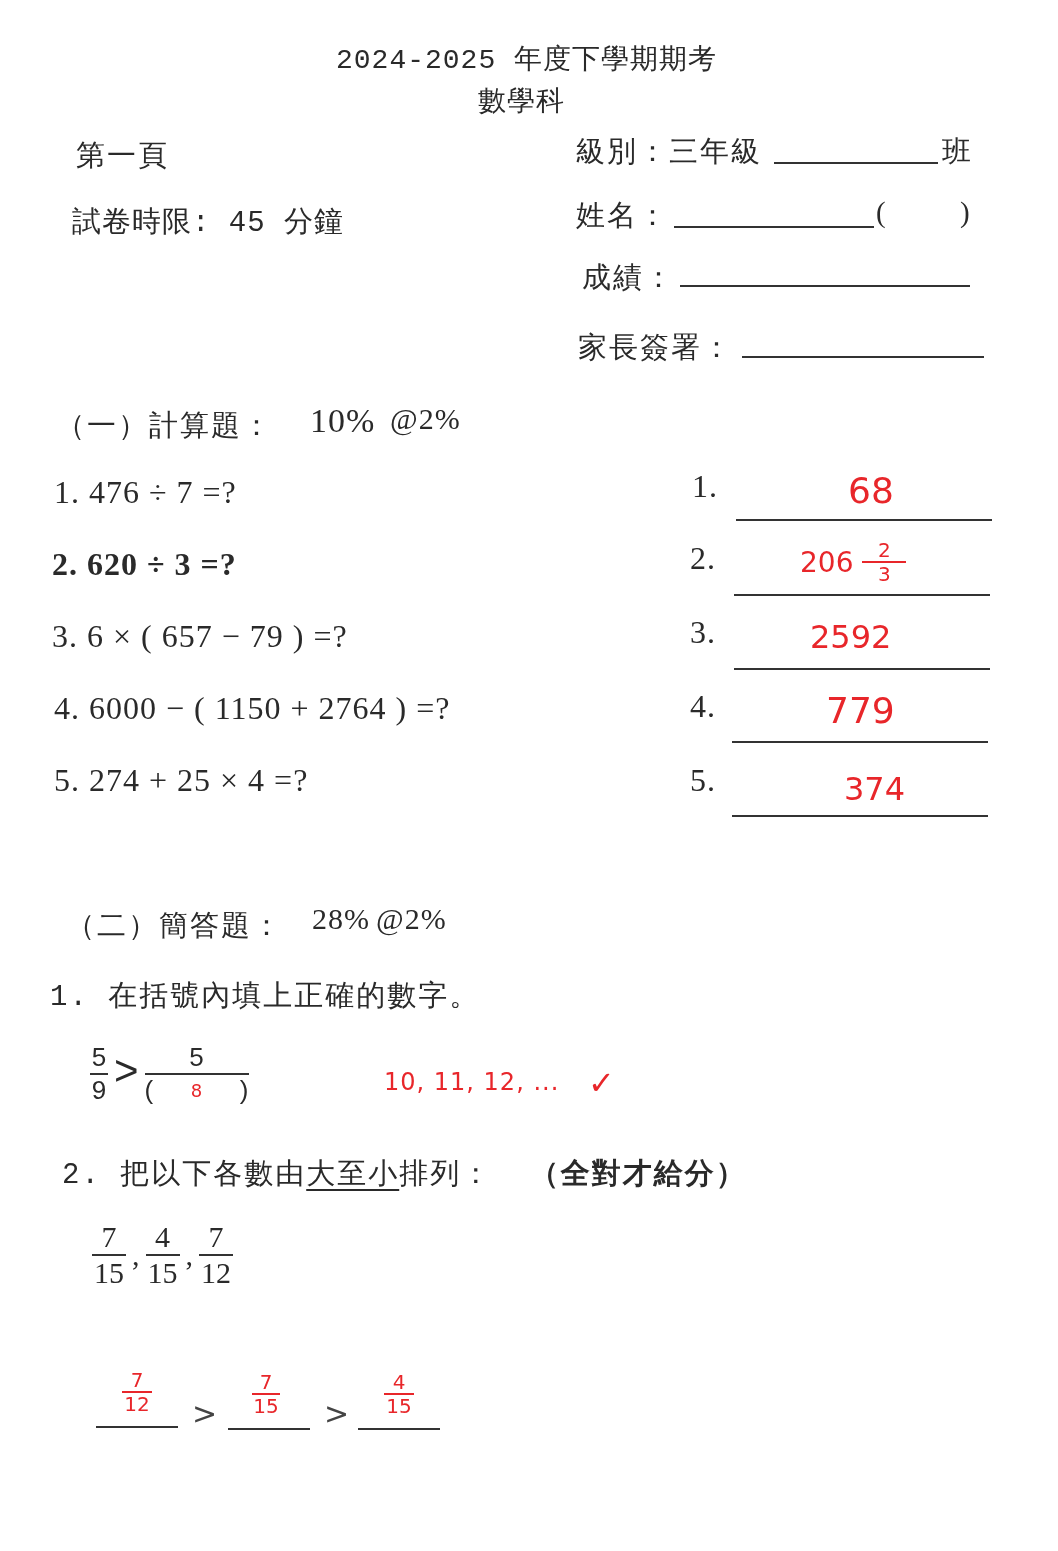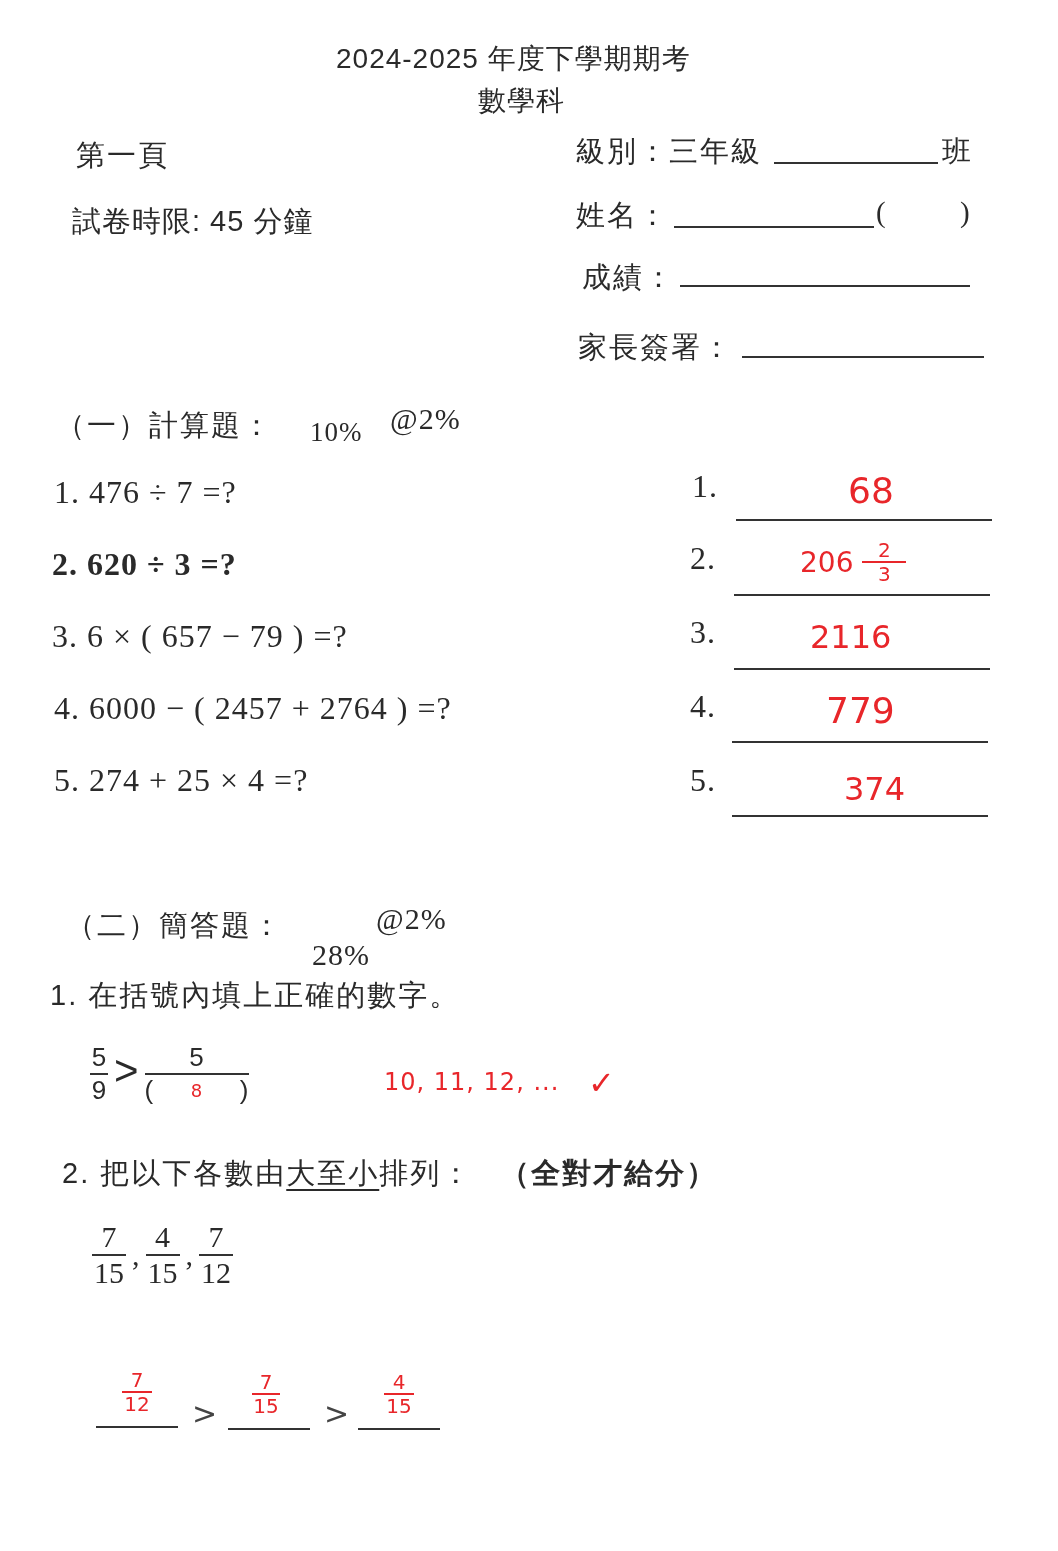--- a/index.html
+++ b/index.html
@@ -7,21 +7,21 @@
       width: 1058px; height: 1551px;
       background: #ffffff;
       position: relative;
       overflow: hidden;
       color: #2a2a2a;
       font-family: "Liberation Serif", "DejaVu Serif", serif;
     }
     .abs { position: absolute; }
     .title { font-size: 28px; letter-spacing: 1px; white-space: nowrap; }
     .txt { font-size: 29px; white-space: nowrap; letter-spacing: 2px; }
-    .cjk { font-family: Liberation Sans, sans-serif; }
+    .cjk { font-family: Liberation Mono, monospace; }
     .num { font-family: "Liberation Serif", serif; font-size: 32px; letter-spacing: 1px; white-space: nowrap; }
     .rule { position: absolute; height: 2px; background: #333; }
     .hand {
       position: absolute; color: #e8262a;
       font-family: "DejaVu Sans", sans-serif;
       white-space: nowrap;
     }
     .frac { display: inline-flex; flex-direction: column; align-items: center; vertical-align: middle; }
     .frac .bar { height: 2px; background: #333; align-self: stretch; }
     .hfrac { display: inline-flex; flex-direction: column; align-items: center; vertical-align: middle; line-height: 1; }
@@ -46,38 +46,38 @@
 <div class="abs txt" style="left:876px; top:196px;">(</div>
 <div class="abs txt" style="left:960px; top:196px;">)</div>
 
 <div class="abs txt cjk" style="left:582px; top:258px;">成績：</div>
 <div class="rule" style="left:680px; top:285px; width:290px;"></div>
 
 <div class="abs txt cjk" style="left:578px; top:328px;">家長簽署：</div>
 <div class="rule" style="left:742px; top:356px; width:242px;"></div>
 
 <div class="abs txt cjk" style="left:56px; top:406px;">（一）計算題：</div>
-<div class="abs num" style="left:310px; top:417px; font-size:27px;">10%</div>
+<div class="abs num" style="left:310px; top:402px; font-size:34px;">10%</div>
 <div class="abs num" style="left:390px; top:402px; font-size:30px;">@2%</div>
 
 <div class="abs num" style="left:54px; top:474px;">
   <span>1.</span>
   <span>476 ÷ 7 =?</span>
 </div>
 <div class="abs num" style="left:52px; top:546px;font-weight:bold;">
   <span>2.</span>
   <span>620 ÷ 3 =?</span>
 </div>
 <div class="abs num" style="left:52px; top:618px;">
   <span>3.</span>
   <span>6 × ( 657 − 79 ) =?</span>
 </div>
 <div class="abs num" style="left:54px; top:690px;">
   <span>4.</span>
-  <span>6000 − ( 2457 + 2764 ) =?</span>
+  <span>6000 − ( 1150 + 2764 ) =?</span>
 </div>
 <div class="abs num" style="left:54px; top:762px;">
   <span>5.</span>
   <span>274 + 25 × 4 =?</span>
 </div>
 
 <div class="abs num" style="left:692px; top:468px;">1.</div>
 <div class="hand" style="left:848px; top:470px; font-size:36px;">68</div>
 <div class="rule" style="left:736px; top:519px; width:256px;"></div>
 
@@ -86,33 +86,33 @@
   <span style="vertical-align:middle;">206</span>
   <span class="hfrac" style="font-size:20px;">
     <span>2</span>
     <span class="bar" style="width:44px;"></span>
     <span>3</span>
   </span>
 </div>
 <div class="rule" style="left:734px; top:594px; width:256px;"></div>
 
 <div class="abs num" style="left:690px; top:614px;">3.</div>
-<div class="hand" style="left:810px; top:618px; font-size:32px;">2116</div>
+<div class="hand" style="left:810px; top:618px; font-size:32px;">2592</div>
 <div class="rule" style="left:734px; top:668px; width:256px;"></div>
 
 <div class="abs num" style="left:690px; top:688px;">4.</div>
 <div class="hand" style="left:826px; top:690px; font-size:36px;">779</div>
 <div class="rule" style="left:732px; top:741px; width:256px;"></div>
 
 <div class="abs num" style="left:690px; top:762px;">5.</div>
 <div class="hand" style="left:832px; top:770px; font-size:32px;margin-left:12px;">374</div>
 <div class="rule" style="left:732px; top:815px; width:256px;"></div>
 
 <div class="abs txt cjk" style="left:56px; top:906px;margin-left:10px;">（二）簡答題：</div>
-<div class="abs num" style="left:312px; top:902px; font-size:30px;margin-top:36px;">28%</div>
+<div class="abs num" style="left:312px; top:902px; font-size:30px;">28%</div>
 <div class="abs num" style="left:376px; top:902px; font-size:30px;">@2%</div>
 
 <div class="abs txt cjk" style="left:50px; top:976px;">1. 在括號內填上正確的數字。</div>
 
 <div class="abs" style="left:90px; top:1042px; font-family:'Liberation Sans',sans-serif; font-size:26px; display:flex; align-items:center; gap:6px;">
   <span class="frac">
     <span>5</span>
     <span class="bar" style="width:18px;"></span>
     <span>9</span>
   </span>

